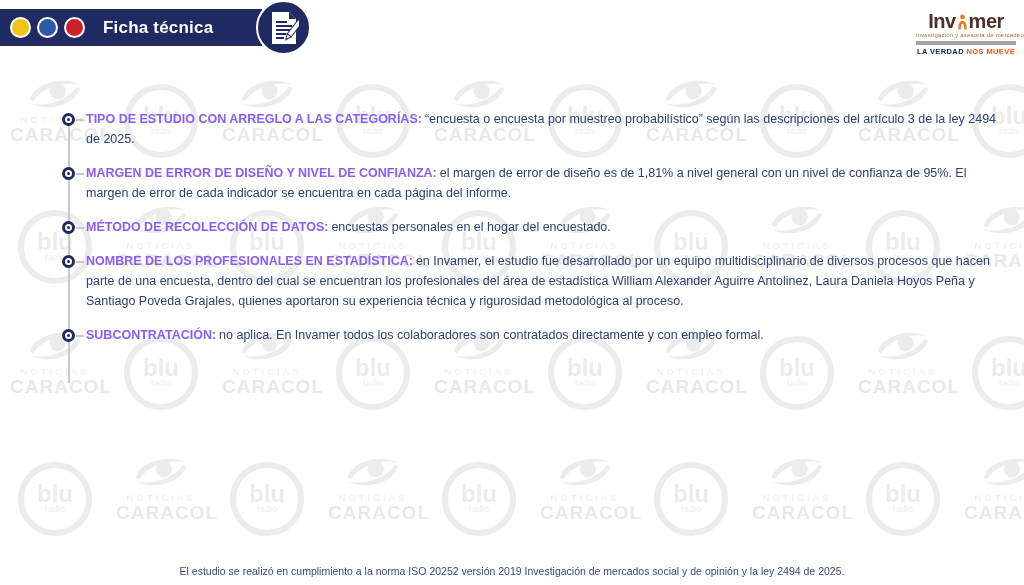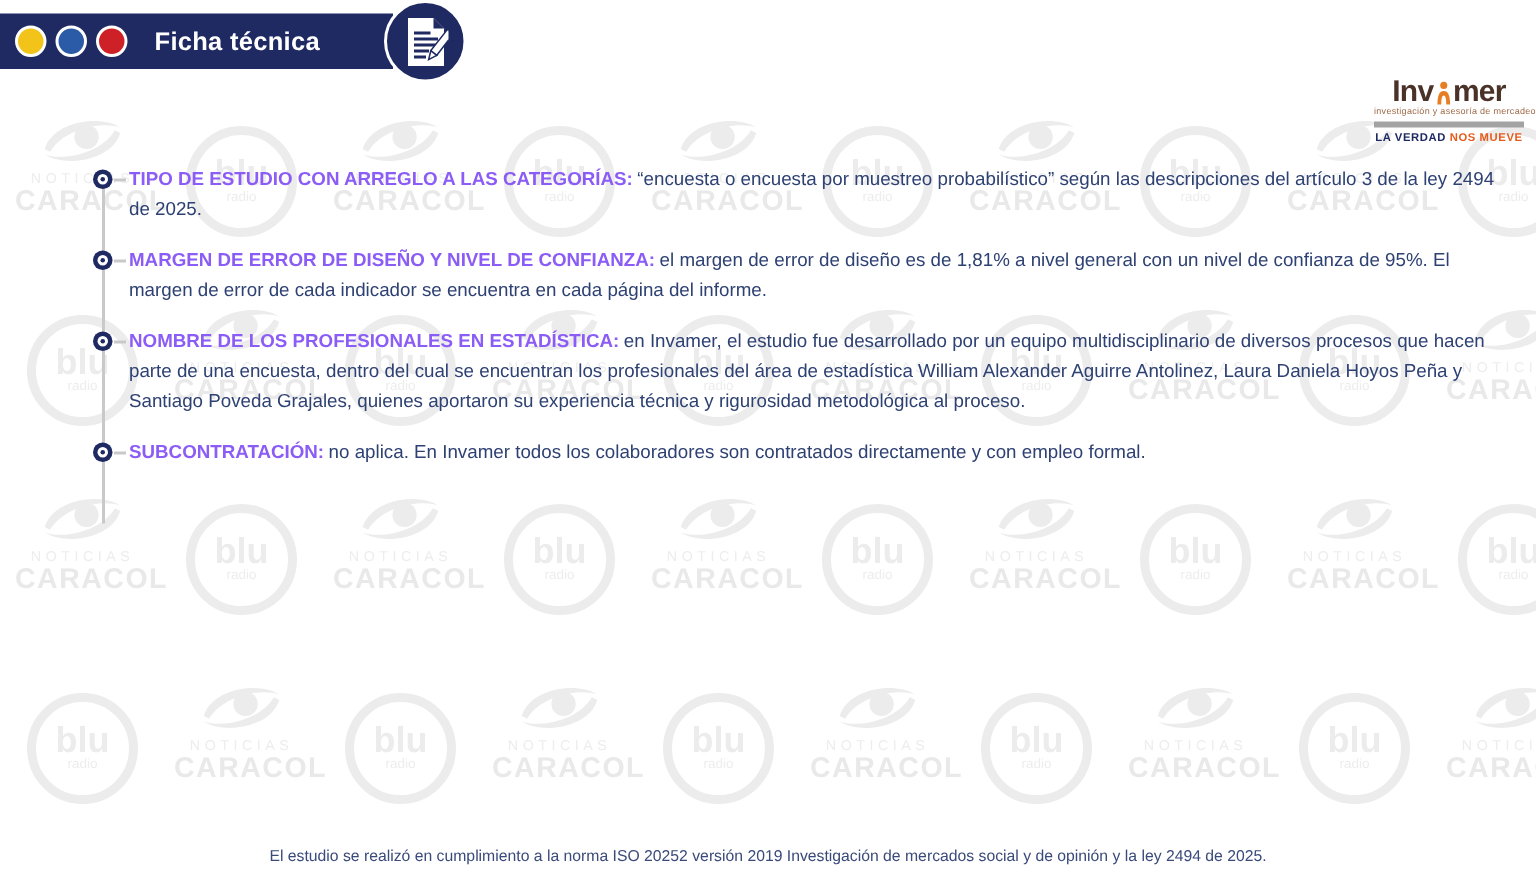--- a/index.html
+++ b/index.html
@@ -28,21 +28,21 @@
   .dot-red{background:#ce2027;}
   .page-title{color:#ffffff;font-weight:bold;font-size:17px;margin-left:12px;letter-spacing:.2px;}
   .header-badge{
     position:absolute;left:256px;top:0px;width:55px;height:55px;border-radius:50%;
     background:#1f2a63;border:2px solid #ffffff;z-index:3;
     display:flex;align-items:center;justify-content:center;box-sizing:border-box;
   }
   
   .brand{position:absolute;right:8px;top:11px;width:100px;z-index:2;text-align:center;}
   .wordmark{display:flex;align-items:flex-end;justify-content:center;
-    color:#4a3228;font-weight:bold;font-size:20px;line-height:20px;letter-spacing:-.5px;margin-top:40px;}
+    color:#4a3228;font-weight:bold;font-size:20px;line-height:20px;letter-spacing:-.5px;}
   .wordmark svg{margin:0 1px 1px 1px;}
   .brand-tagline{font-size:6px;color:#a06a49;margin-top:1px;letter-spacing:.2px;white-space:nowrap;}
   .brand-slogan{margin-top:3px;padding-top:2px;border-top:4px solid #a3a3a3;
     font-size:7.5px;font-weight:bold;letter-spacing:.4px;white-space:nowrap;}
   .slogan-dark{color:#1f2a63;}
   .slogan-accent{color:#e65c1d;}
   
   .content{position:absolute;left:60px;right:16px;top:109px;z-index:1;}
   .timeline{position:relative;padding-bottom:24px;}
   .timeline::before{content:"";position:absolute;left:8px;top:9px;bottom:0;width:1.5px;background:#c9c9c9;}
@@ -413,20 +413,25 @@
         <span class="marker-dash"></span>
       <p><span class="item-label">TIPO DE ESTUDIO CON ARREGLO A LAS CATEGORÍAS:</span><span>“encuesta o encuesta por muestreo probabilístico” según las descripciones del artículo 3 de la ley 2494 de 2025.</span></p>
     </div>
 
     <div class="item">
       <span class="marker"></span>
         <span class="marker-dash"></span>
       <p><span class="item-label">MARGEN DE ERROR DE DISEÑO Y NIVEL DE CONFIANZA:</span><span>el margen de error de diseño es de 1,81% a nivel general con un nivel de confianza de 95%. El margen de error de cada indicador se encuentra en cada página del informe.</span></p>
     </div>
 
+    <div class="item">
+      <span class="marker"></span>
+        <span class="marker-dash"></span>
+      <p><span class="item-label">MÉTODO DE RECOLECCIÓN DE DATOS:</span><span>encuestas personales en el hogar del encuestado.</span></p>
+    </div>
 
     <div class="item">
       <span class="marker"></span>
         <span class="marker-dash"></span>
       <p><span class="item-label">NOMBRE DE LOS PROFESIONALES EN ESTADÍSTICA:</span><span>en Invamer, el estudio fue desarrollado por un equipo multidisciplinario de diversos procesos que hacen parte de una encuesta, dentro del cual se encuentran los profesionales del área de estadística William Alexander Aguirre Antolinez, Laura Daniela Hoyos Peña y Santiago Poveda Grajales, quienes aportaron su experiencia técnica y rigurosidad metodológica al proceso.</span></p>
     </div>
 
 
 
     <div class="item">

